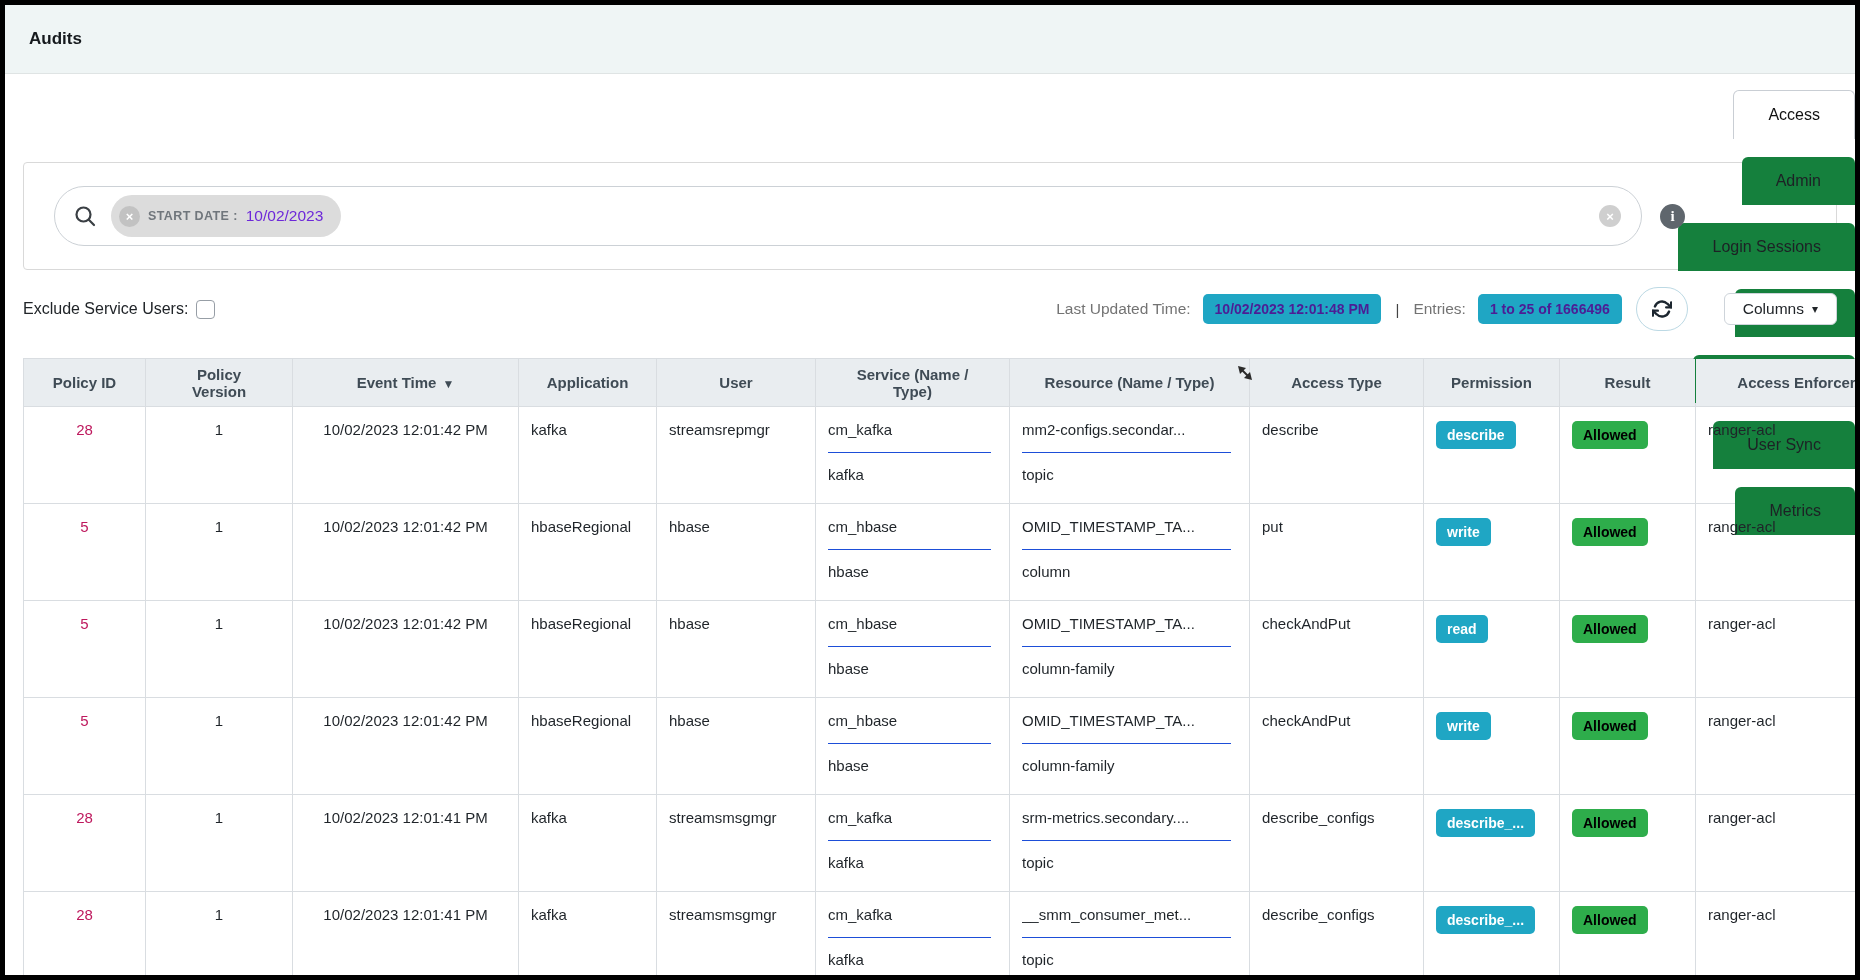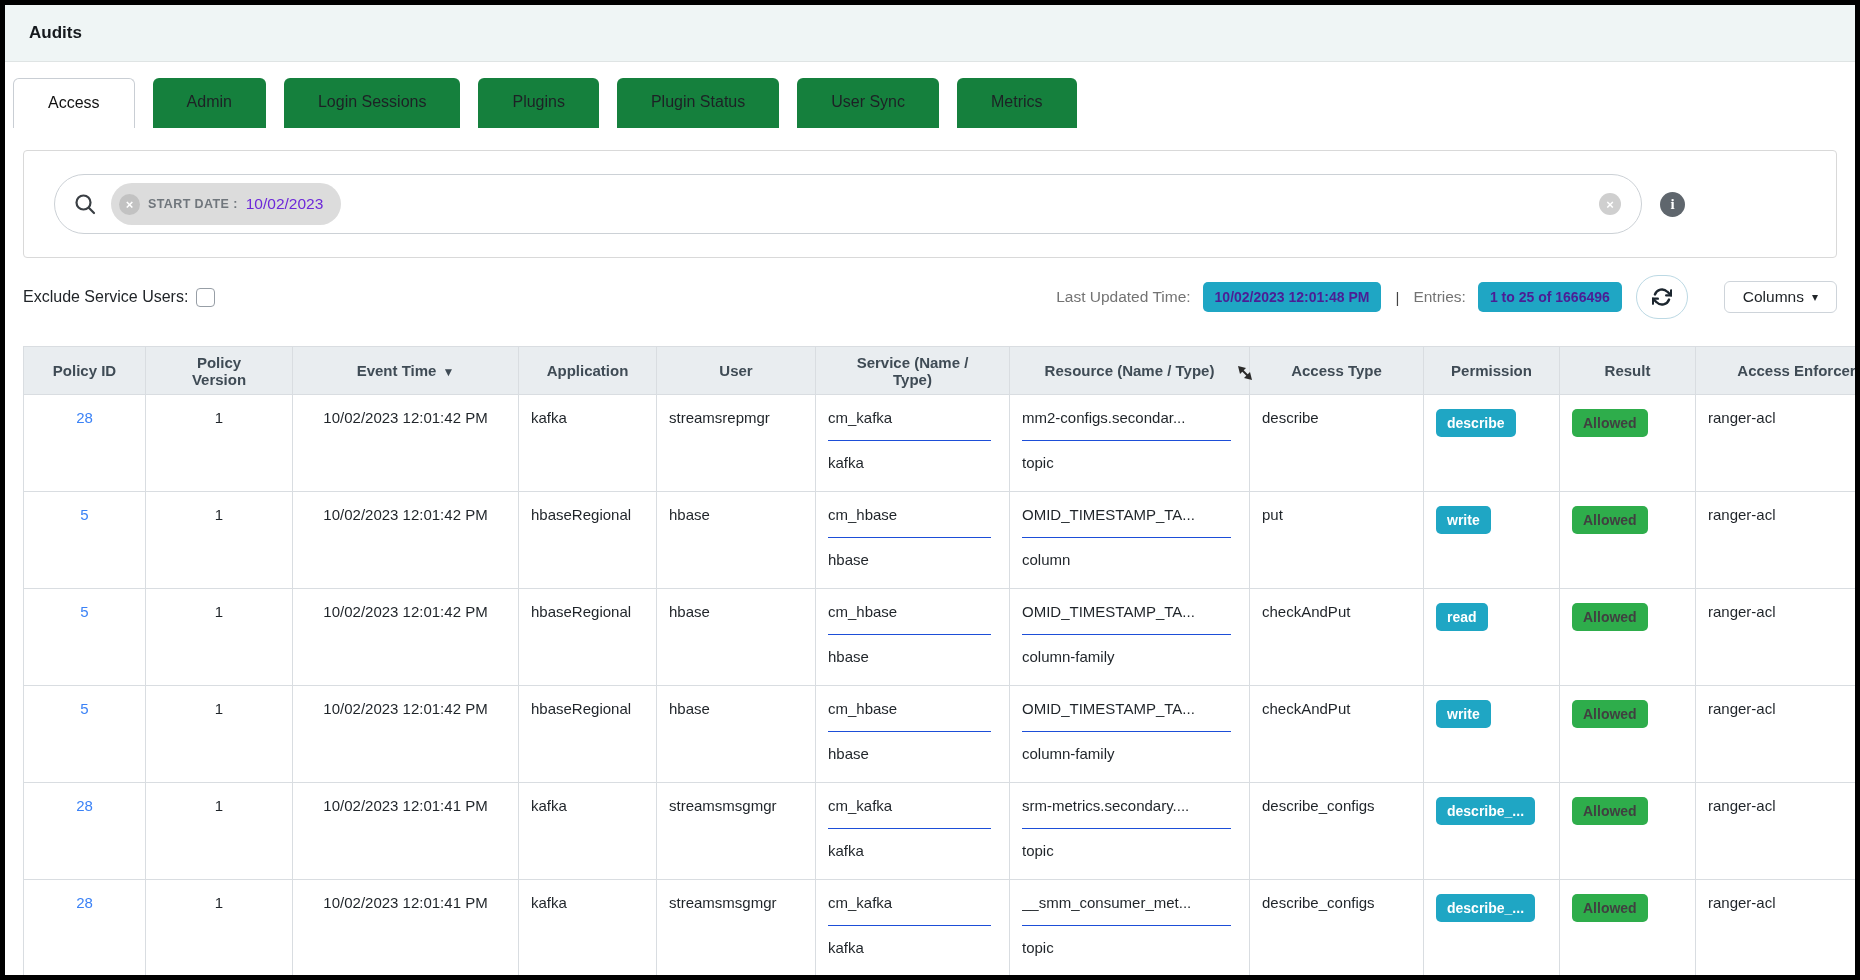--- a/index.html
+++ b/index.html
@@ -2,25 +2,25 @@
 <html><head>
 <meta charset="utf-8">
 <style>
   * { box-sizing: border-box; margin: 0; padding: 0; }
   html, body { width: 1860px; height: 980px; overflow: hidden; background: #fff; }
   body { font-family: "Liberation Sans", "DejaVu Sans", sans-serif; color: #212529; }
 
   .frame { width: 1860px; height: 980px; border: 5px solid #000; overflow: hidden; background: #fff; position: relative; }
 
   
-  .titlebar { height: 57px; background: #eff5f5; border-bottom: 1px solid #dfe4e4; display: flex; align-items: center; padding-left: 24px; }
+  .titlebar { height: 69px; background: #eff5f5; border-bottom: 1px solid #dfe4e4; display: flex; align-items: center; padding-left: 24px; }
   .titlebar h1 { font-size: 17px; font-weight: bold; color: #15191d; }
 
   
-  .tabs { padding: 16px 0 0 8px; height: 66px; display: flex; align-items: flex-end; gap: 18px; background: #fff; }
+  .tabs { padding: 16px 0 0 8px; height: 66px; display: flex; align-items: flex-end; gap: 18px; background: #fff; flex-direction: column; }
   .tab { height: 50px; line-height: 48px; padding: 0 34px; font-size: 16px; color: #1d2125; background: #15803d; border-radius: 6px 6px 0 0; cursor: pointer; white-space: nowrap; }
   .tab.active { background: #fff; border: 1px solid #c9ced4; border-bottom: none; color: #111; }
 
   
   .search-card { margin: 22px 18px 0 18px; height: 108px; border: 1px solid #d9d9d9; border-radius: 4px; display: flex; align-items: center; padding: 0 20px 0 30px; background: #fff; }
   .search-pill { flex: 0 0 auto; width: 1588px; height: 60px; border: 1px solid #ccd1d6; border-radius: 30px; display: flex; align-items: center; padding: 0 20px 0 18px; }
   .search-icon { width: 24px; height: 24px; flex: 0 0 auto; }
   .chip { margin-left: 14px; height: 42px; background: #dcdcdc; border-radius: 21px; display: flex; align-items: center; padding: 0 18px 0 8px; gap: 8px; }
   .chip-remove { width: 21px; height: 21px; border-radius: 50%; background: #c2c2c2; color: #fff; font-size: 13px; font-weight: bold; display: flex; align-items: center; justify-content: center; cursor: pointer; }
   .chip-label { font-size: 12.5px; font-weight: bold; color: #70767c; letter-spacing: .4px; }
@@ -42,25 +42,25 @@
 
   
   .table-wrap { margin: 26px 0 0 18px; overflow: hidden; }
   table { border-collapse: collapse; table-layout: fixed; width: 1874px; background: #fff; }
   th, td { border: 1px solid #d9dde1; font-size: 15px; vertical-align: top; }
   thead tr { height: 48px; }
   th { background: #e9edf0; color: #3f4b55; font-weight: bold; text-align: center; vertical-align: middle; padding: 6px 25px; position: relative; }
   tbody tr { height: 97px; }
   td { padding: 14px 12px; color: #1f2429; }
   td.center { text-align: center; }
-  td a { color: #3b82f6; text-decoration: none; cursor: pointer; }
+  td a { color: #be185d; text-decoration: none; cursor: pointer; }
   .two-line .line1 { display: block; border-bottom: 1px solid #1d4ed8; padding-bottom: 14px; margin-right: 6px; white-space: nowrap; overflow: hidden; }
   .two-line .line2 { display: block; padding-top: 13px; }
   .pbadge { display: inline-block; background: var(--teal); color: #fff; font-size: 14px; font-weight: bold; padding: 6px 11px; border-radius: 5px; white-space: nowrap; }
-  .rbadge { display: inline-block; background: var(--green); color: #404040; font-size: 14px; font-weight: bold; padding: 6px 11px; border-radius: 5px; }
+  .rbadge { display: inline-block; background: var(--green); color: #000000; font-size: 14px; font-weight: bold; padding: 6px 11px; border-radius: 5px; }
   .sort { font-size: 12px; margin-left: 6px; }
 
   :root { --teal: #1fa6c4; --green: #2ead4b; }
 
   .cursor { position: absolute; left: 1230px; top: 358px; width: 20px; height: 20px; pointer-events: none; z-index: 10; }
 </style>
 </head>
 <body>
 
 <div class="frame">

